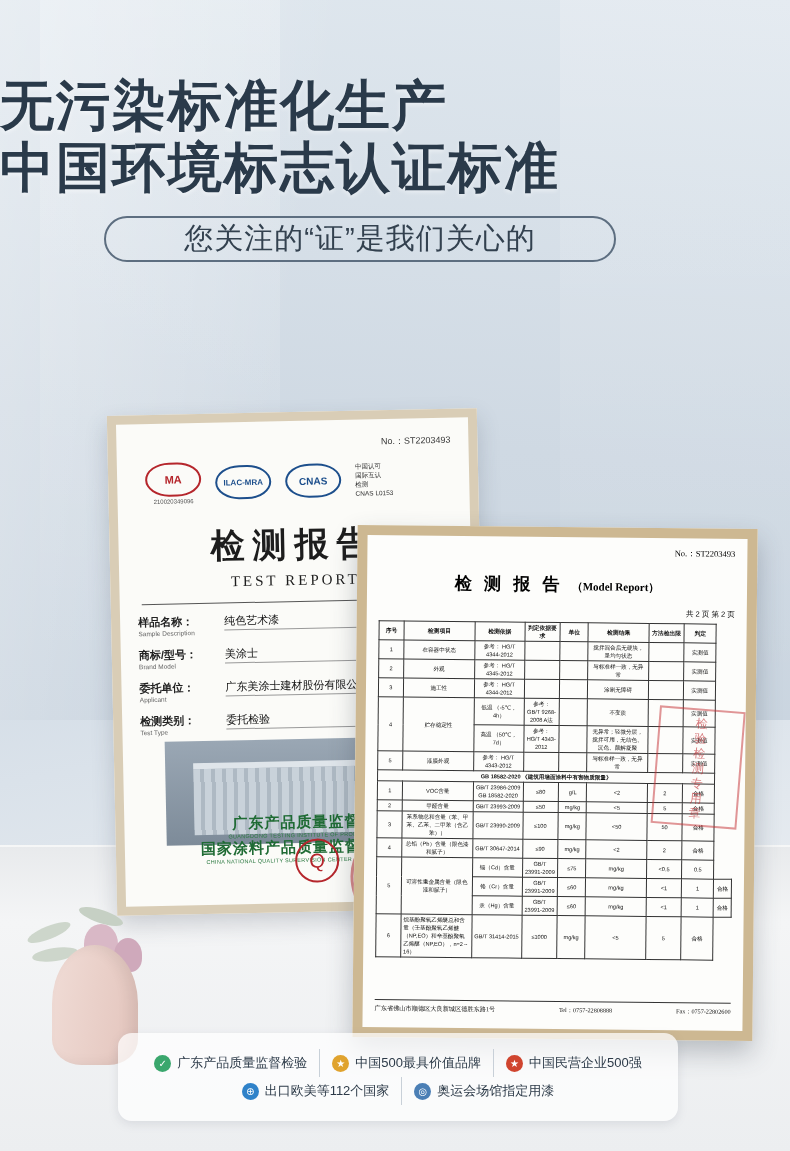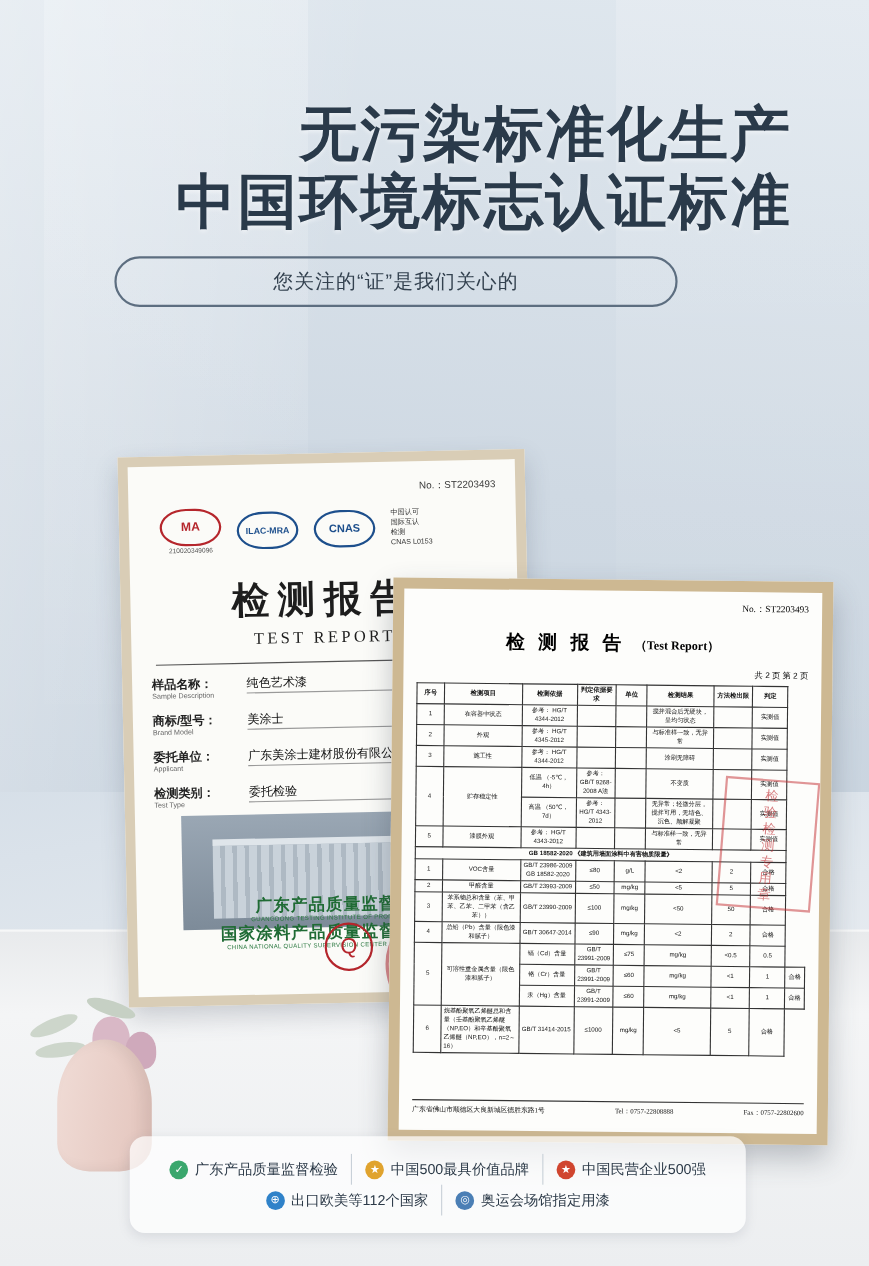--- a/index.html
+++ b/index.html
@@ -30,33 +30,33 @@
   .bg-table {
     position: absolute; left: 0; top: 845px; width: 790px; height: 306px;
     background: linear-gradient(180deg, #e8eaec 0%, #f4f5f6 25%, #eceef0 100%);
   }
   .bg-table:after {
     content: ""; position: absolute; left:0; top:0; width: 790px; height: 2px;
     background: rgba(255,255,255,.6);
   }
   
   .headline {
-    position: absolute; left: 0; top: 91px; width: 720px;
-    text-align: right;
+    position: absolute; left: 0; top: 74px; width: 720px;
+    text-align: left;
   }
   .headline h1 {
     font-size: 54px; line-height: 62px; letter-spacing: 2px;
     font-weight: 700; color: #2a3a4a;
     text-shadow: 0 2px 4px rgba(255,255,255,.5);
   }
   .subpill {
     margin: 18px auto 0; width: 512px; height: 46px;
     border: 2px solid #5d6e80; border-radius: 23px;
     display: flex; align-items: center; justify-content: center;
-    font-size: 18px; color: #33414f; letter-spacing: 1px;
+    font-size: 29px; color: #33414f; letter-spacing: 1px;
   }
   .tagline {
     margin-top: 30px; font-size: 27px; color: #3a4856; letter-spacing: 2px;
   }
   
   .cert-back {
     position: absolute; left: 112px; top: 412px;
     width: 370px; height: 500px;
     background: #fbfbf8;
     border: 9px solid #d9cdb6;
@@ -267,21 +267,21 @@
     <div class="cb-qmark">Q</div>
     <div class="cb-stamp"></div>
   </div>
 </div>
 
 <div class="cert-front">
   <div class="cf-inner">
     <div class="cf-no">No.：ST2203493</div>
     <div class="cf-title">
       <span style="font-size:17px;letter-spacing:4px">检 测 报 告</span>
-      <span>（Test Report）</span>
+      <span>（Model Report）</span>
     </div>
     <div class="cf-pages">共 2 页 第 2 页</div>
 
     <table class="cf-table">
       <thead>
         <tr>
           <th style="width:7%">序号</th>
           <th style="width:20%">检测项目</th>
           <th style="width:14%">检测依据</th>
           <th style="width:10%">判定依据要求</th>

